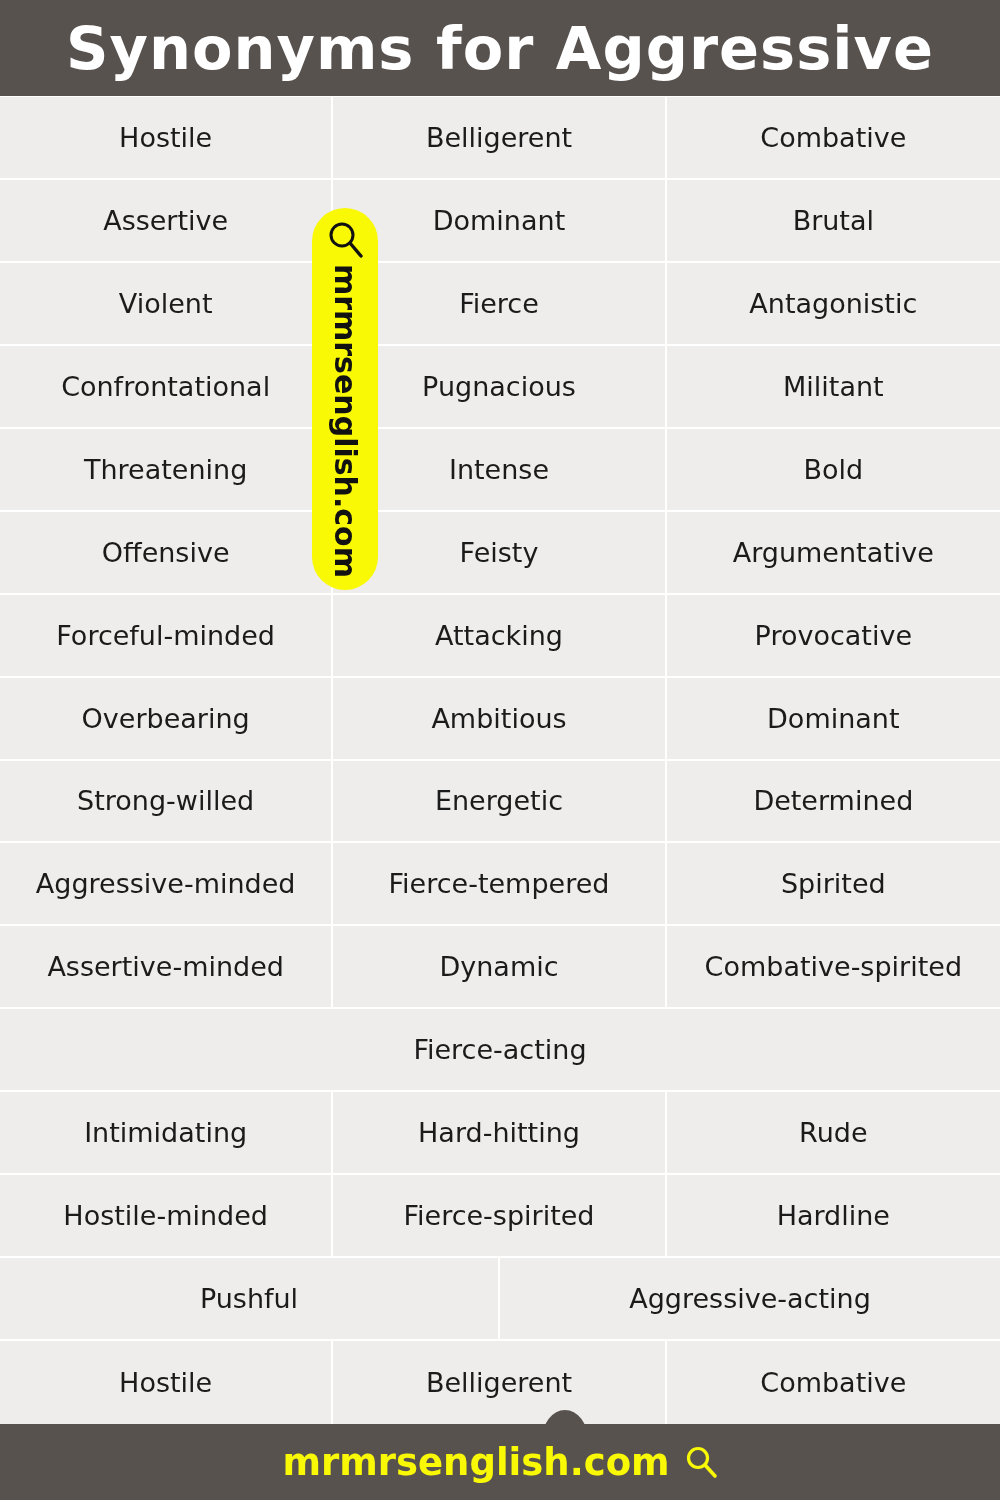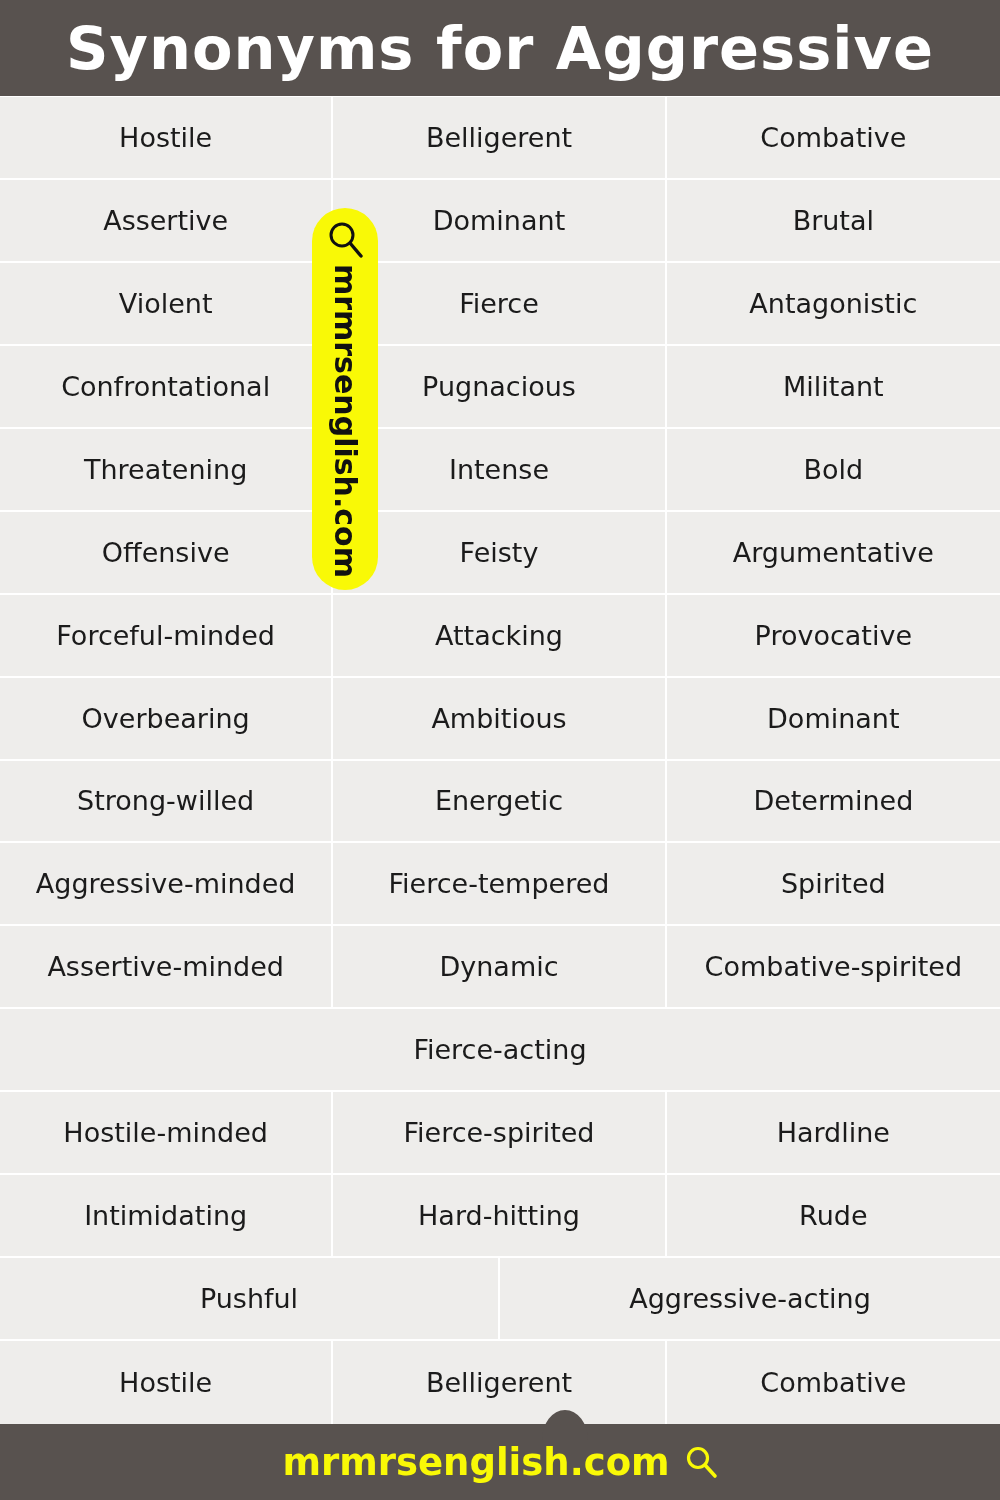--- a/index.html
+++ b/index.html
@@ -194,28 +194,28 @@
       </div>
       <div class="row">
         <div class="cell">Assertive-minded</div>
         <div class="cell">Dynamic</div>
         <div class="cell">Combative-spirited</div>
       </div>
       <div class="row">
         <div class="cell">Fierce-acting</div>
       </div>
       <div class="row">
+        <div class="cell">Intimidating</div>
+        <div class="cell">Hard-hitting</div>
+        <div class="cell">Rude</div>
+      </div>
+      <div class="row">
         <div class="cell">Hostile-minded</div>
         <div class="cell">Fierce-spirited</div>
         <div class="cell">Hardline</div>
-      </div>
-      <div class="row">
-        <div class="cell">Intimidating</div>
-        <div class="cell">Hard-hitting</div>
-        <div class="cell">Rude</div>
       </div>
       <div class="row">
         <div class="cell">Pushful</div>
         <div class="cell">Aggressive-acting</div>
       </div>
       <div class="row">
         <div class="cell">Hostile</div>
         <div class="cell">Belligerent</div>
         <div class="cell">Combative</div>
       </div>

